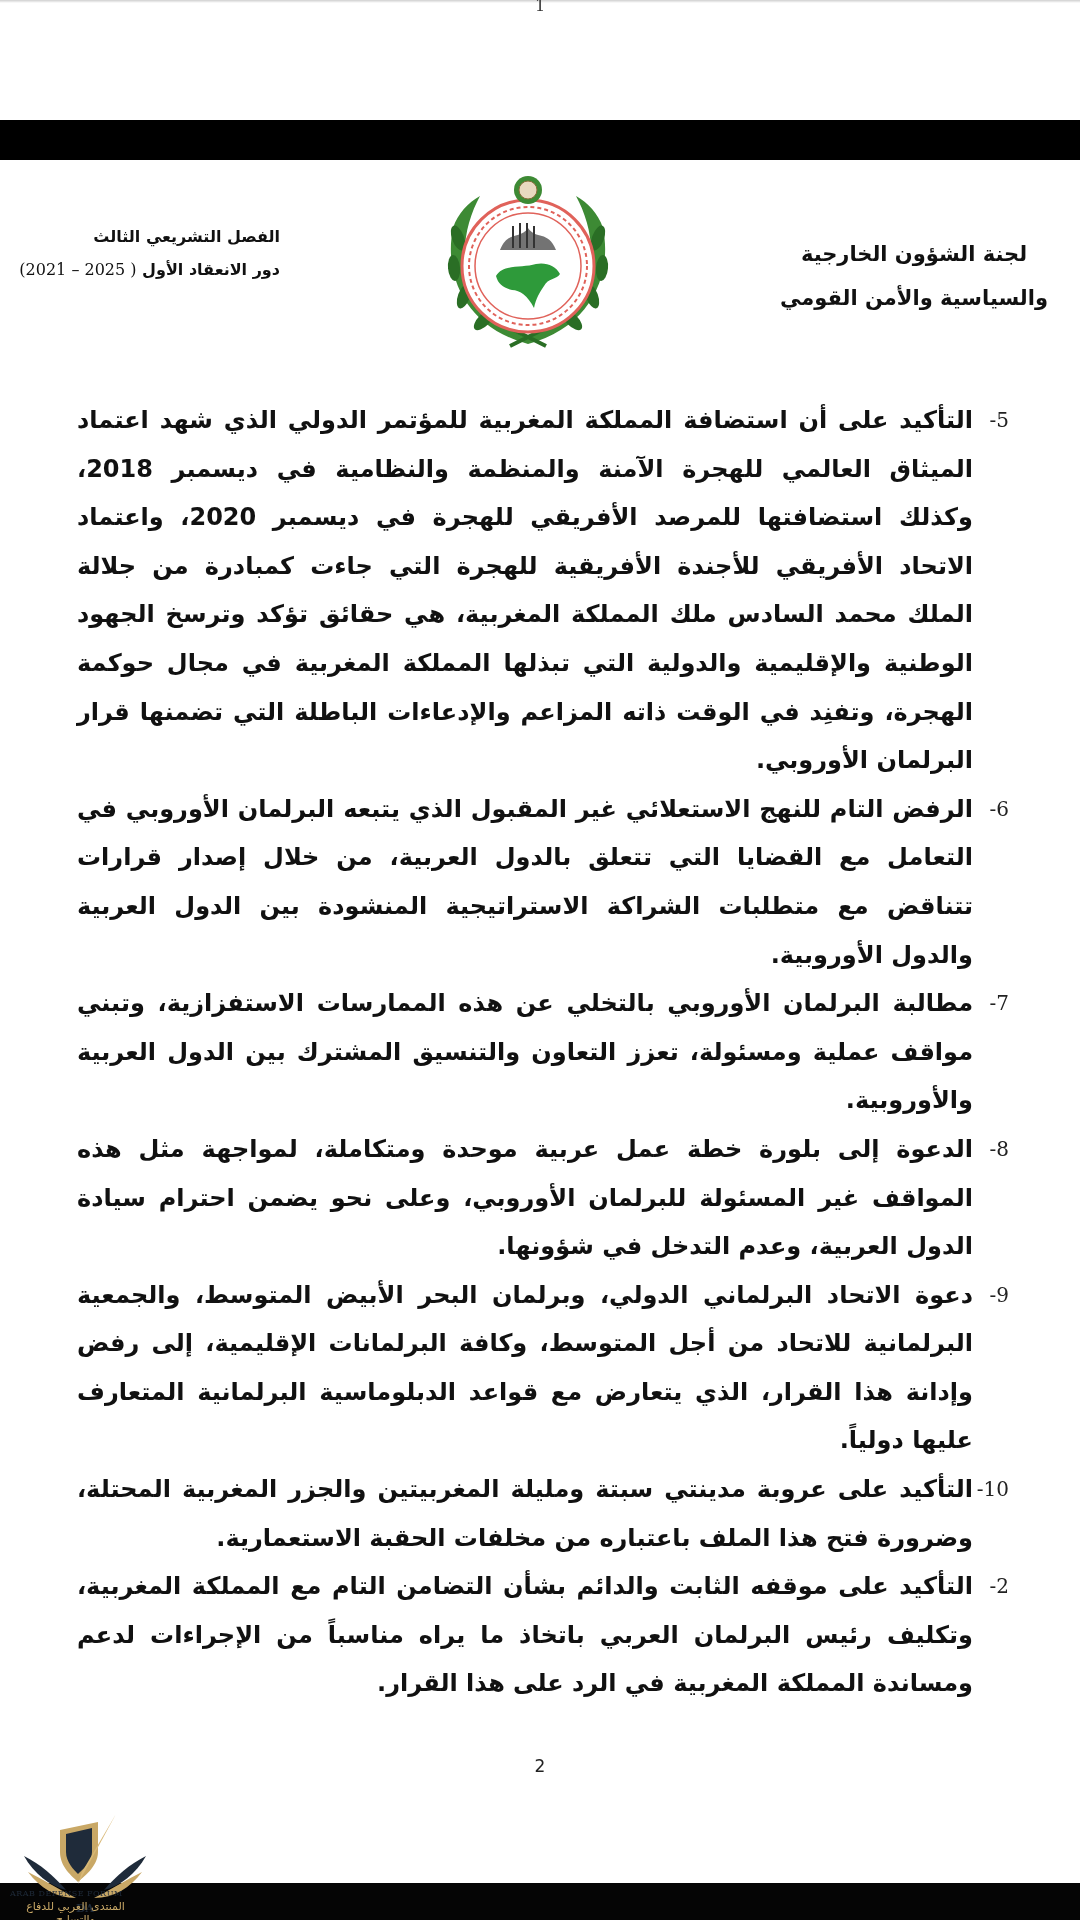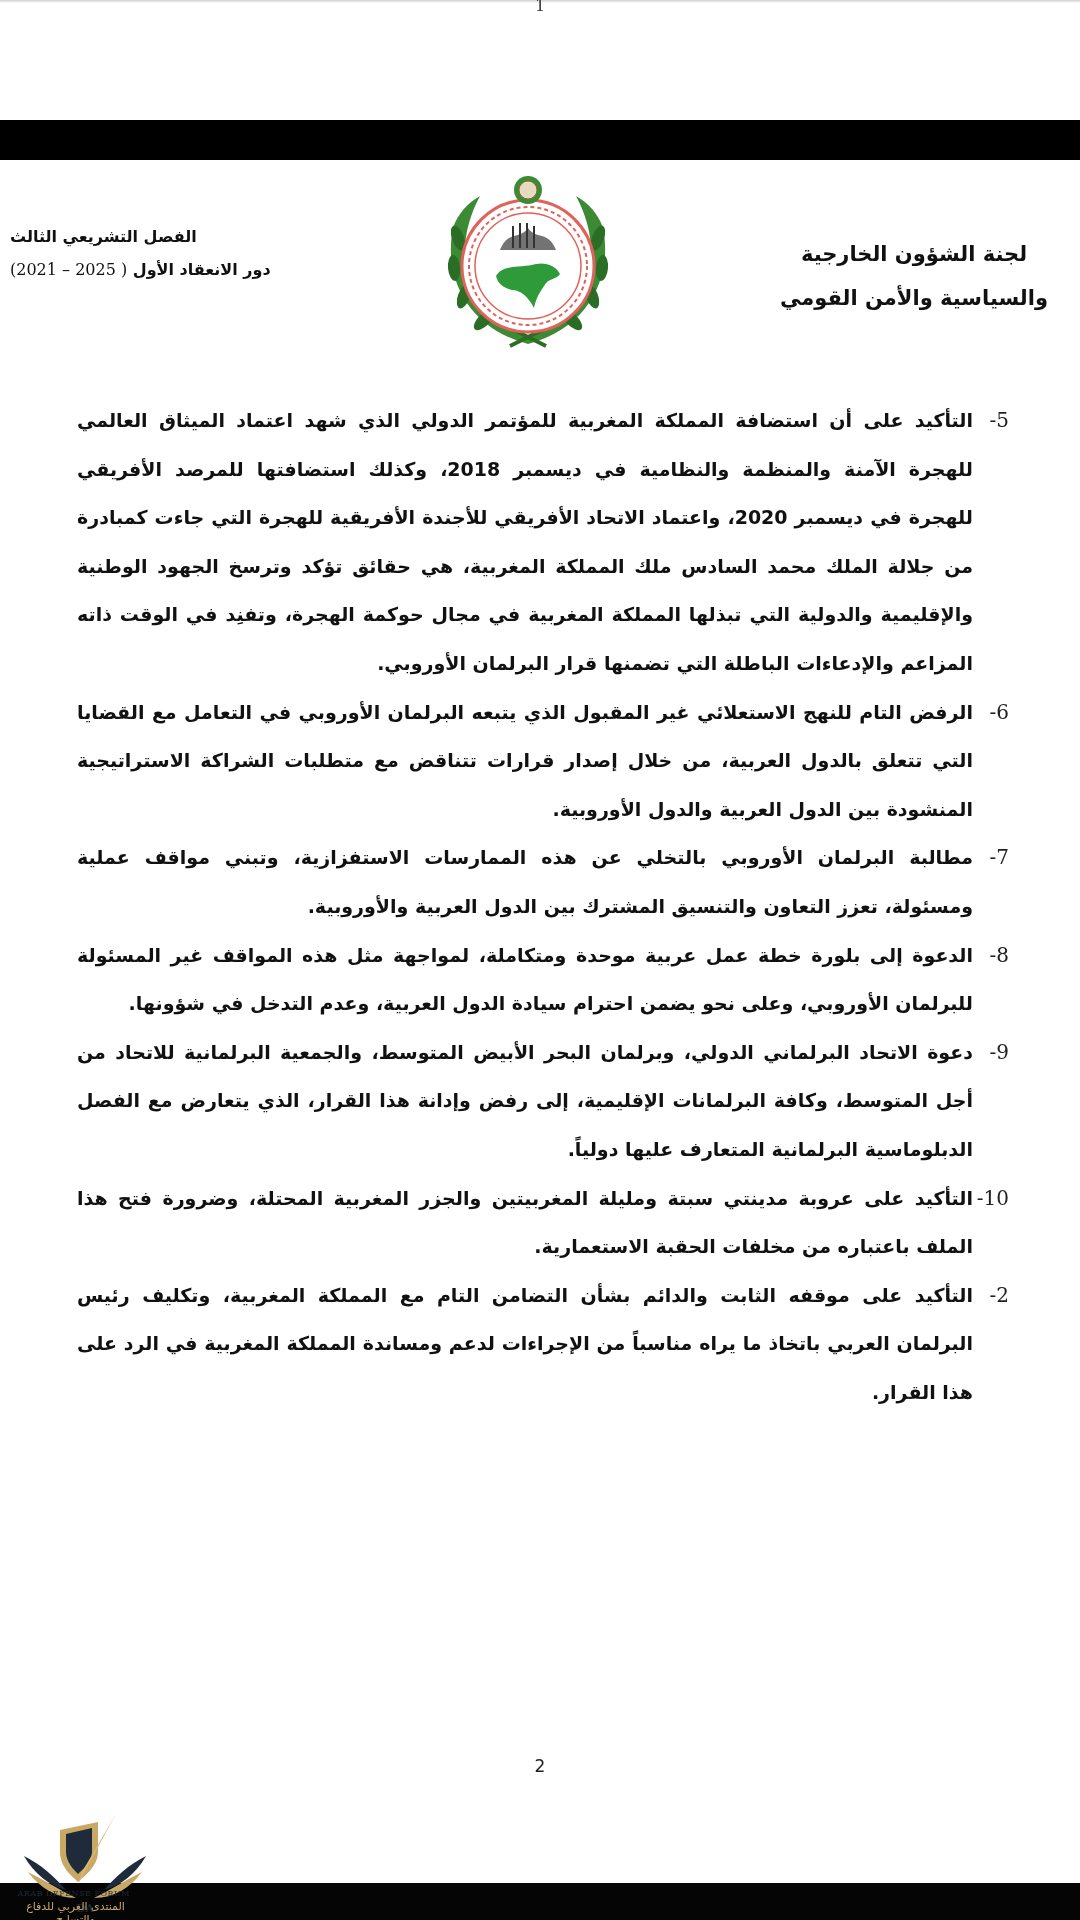--- a/index.html
+++ b/index.html
@@ -1,31 +1,31 @@
 <!DOCTYPE html>
 <html><head>
 <meta charset="utf-8">
 <style>
   html,body{margin:0;padding:0;}
   body{width:1080px;height:1920px;position:relative;background:#fff;overflow:hidden;font-family:"DejaVu Sans",sans-serif;color:#111;}
   .top-edge{position:absolute;left:0;top:0;width:1080px;height:3px;background:linear-gradient(#cfcfcf,#fff);}
   .page-num-top{position:absolute;top:-4px;left:0;width:1080px;text-align:center;font-family:"DejaVu Serif",serif;font-size:16px;color:#333;}
   .black-band{position:absolute;left:0;top:120px;width:1080px;height:40px;background:#000;}
   .hdr-right{position:absolute;right:16px;top:232px;width:300px;text-align:center;direction:rtl;font-weight:bold;font-size:21px;line-height:44px;}
-  .hdr-left{position:absolute;left:10px;top:220px;width:270px;direction:rtl;text-align:left;font-weight:bold;font-size:16px;line-height:33px;}
+  .hdr-left{position:absolute;left:10px;top:220px;width:270px;direction:rtl;text-align:right;font-weight:bold;font-size:16px;line-height:33px;}
   .hdr-left .years{font-weight:normal;font-family:"DejaVu Serif",serif;}
   .emblem{position:absolute;left:428px;top:168px;width:200px;height:188px;}
   .content{position:absolute;left:77px;top:396px;width:932px;direction:rtl;}
   .item{display:flex;flex-direction:row;}
   .num{width:36px;flex:0 0 36px;font-family:"DejaVu Serif",serif;font-size:20px;line-height:48.6px;text-align:right;direction:ltr;color:#222;}
-  .txt{flex:1;font-weight:bold;font-size:19px;line-height:48.6px;text-align:justify;text-align-last:right;}
+  .txt{flex:1;font-weight:bold;font-size:24px;line-height:48.6px;text-align:justify;text-align-last:right;}
   .page-num-bottom{position:absolute;top:1756px;left:0;width:1080px;text-align:center;font-size:17px;color:#222;}
   .bottom-band{position:absolute;left:0;top:1883px;width:1080px;height:37px;background:#050505;}
   .forum-logo{position:absolute;left:20px;top:1812px;width:130px;height:105px;}
-  .forum-en{position:absolute;left:10px;top:1889px;width:120px;font-family:"DejaVu Serif",serif;font-size:8px;color:#1f2b3a;text-align:right;letter-spacing:0.5px;}
+  .forum-en{position:absolute;left:10px;top:1889px;width:120px;font-family:"DejaVu Serif",serif;font-size:8px;color:#1f2b3a;text-align:left;letter-spacing:0.5px;}
   .forum-ar{position:absolute;left:8px;top:1900px;width:135px;font-size:11px;color:#c9a866;direction:rtl;text-align:center;}
 </style>
 </head>
 <body>
 
 <div class="top-edge"></div>
 <div class="page-num-top">1</div>
 <div class="black-band"></div>
 
 <div class="hdr-right">
@@ -81,21 +81,21 @@
   <div class="item">
     <div class="num">-7</div>
     <div class="txt">مطالبة البرلمان الأوروبي بالتخلي عن هذه الممارسات الاستفزازية، وتبني مواقف عملية ومسئولة، تعزز التعاون والتنسيق المشترك بين الدول العربية والأوروبية.</div>
   </div>
   <div class="item">
     <div class="num">-8</div>
     <div class="txt">الدعوة إلى بلورة خطة عمل عربية موحدة ومتكاملة، لمواجهة مثل هذه المواقف غير المسئولة للبرلمان الأوروبي، وعلى نحو يضمن احترام سيادة الدول العربية، وعدم التدخل في شؤونها.</div>
   </div>
   <div class="item">
     <div class="num">-9</div>
-    <div class="txt">دعوة الاتحاد البرلماني الدولي، وبرلمان البحر الأبيض المتوسط، والجمعية البرلمانية للاتحاد من أجل المتوسط، وكافة البرلمانات الإقليمية، إلى رفض وإدانة هذا القرار، الذي يتعارض مع الفصل الدبلوماسية البرلمانية المتعارف عليها دولياً.</div>
+    <div class="txt">دعوة الاتحاد البرلماني الدولي، وبرلمان البحر الأبيض المتوسط، والجمعية البرلمانية للاتحاد من أجل المتوسط، وكافة البرلمانات الإقليمية، إلى رفض وإدانة هذا القرار، الذي يتعارض مع قواعد الدبلوماسية البرلمانية المتعارف عليها دولياً.</div>
   </div>
   <div class="item">
     <div class="num">-10</div>
     <div class="txt">التأكيد على عروبة مدينتي سبتة ومليلة المغربيتين والجزر المغربية المحتلة، وضرورة فتح هذا الملف باعتباره من مخلفات الحقبة الاستعمارية.</div>
   </div>
   <div class="item">
     <div class="num">-2</div>
     <div class="txt">التأكيد على موقفه الثابت والدائم بشأن التضامن التام مع المملكة المغربية، وتكليف رئيس البرلمان العربي باتخاذ ما يراه مناسباً من الإجراءات لدعم ومساندة المملكة المغربية في الرد على هذا القرار.</div>
   </div>
 </div>

